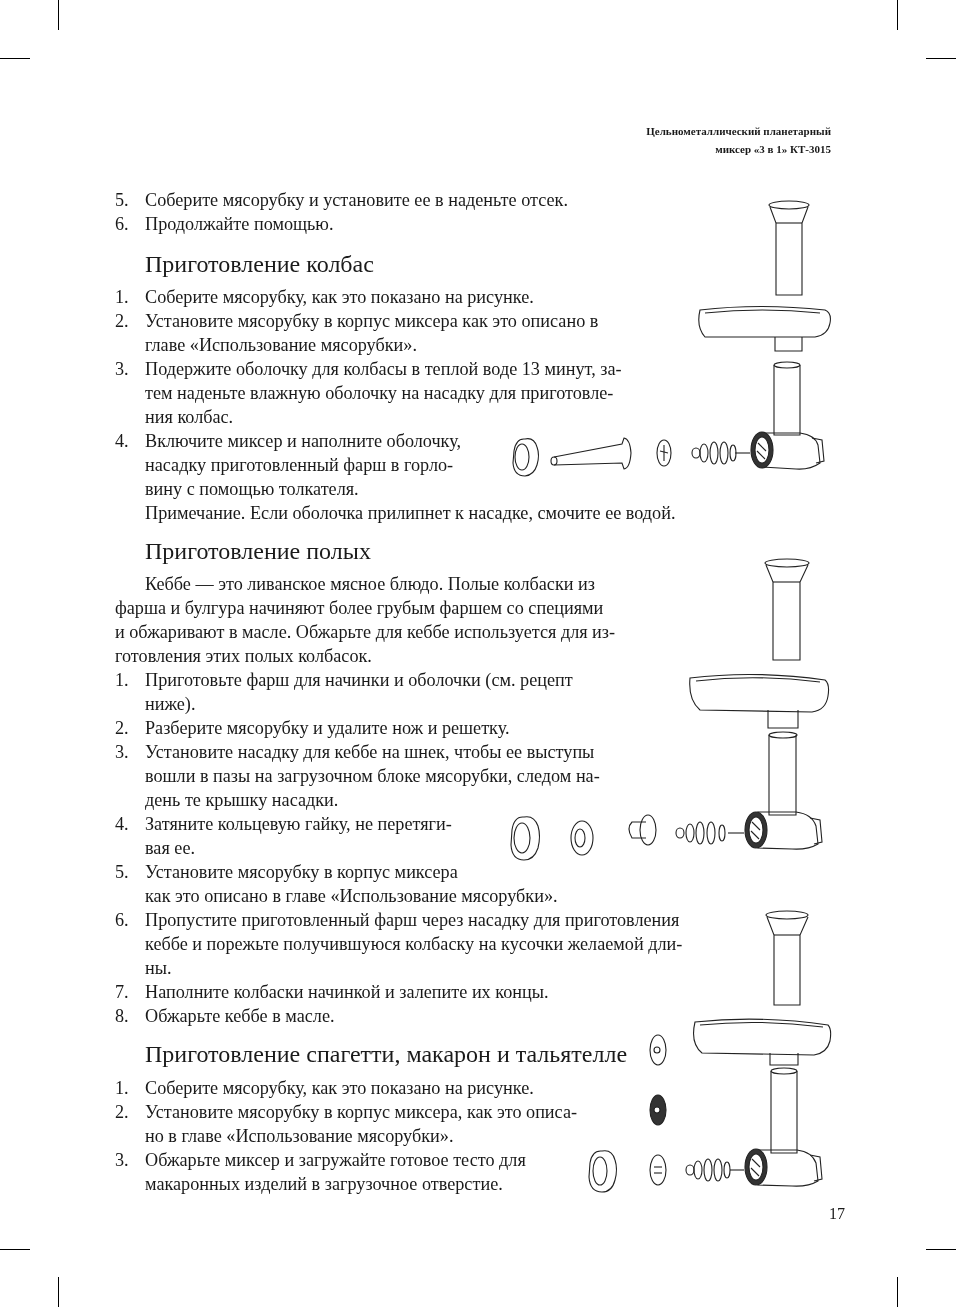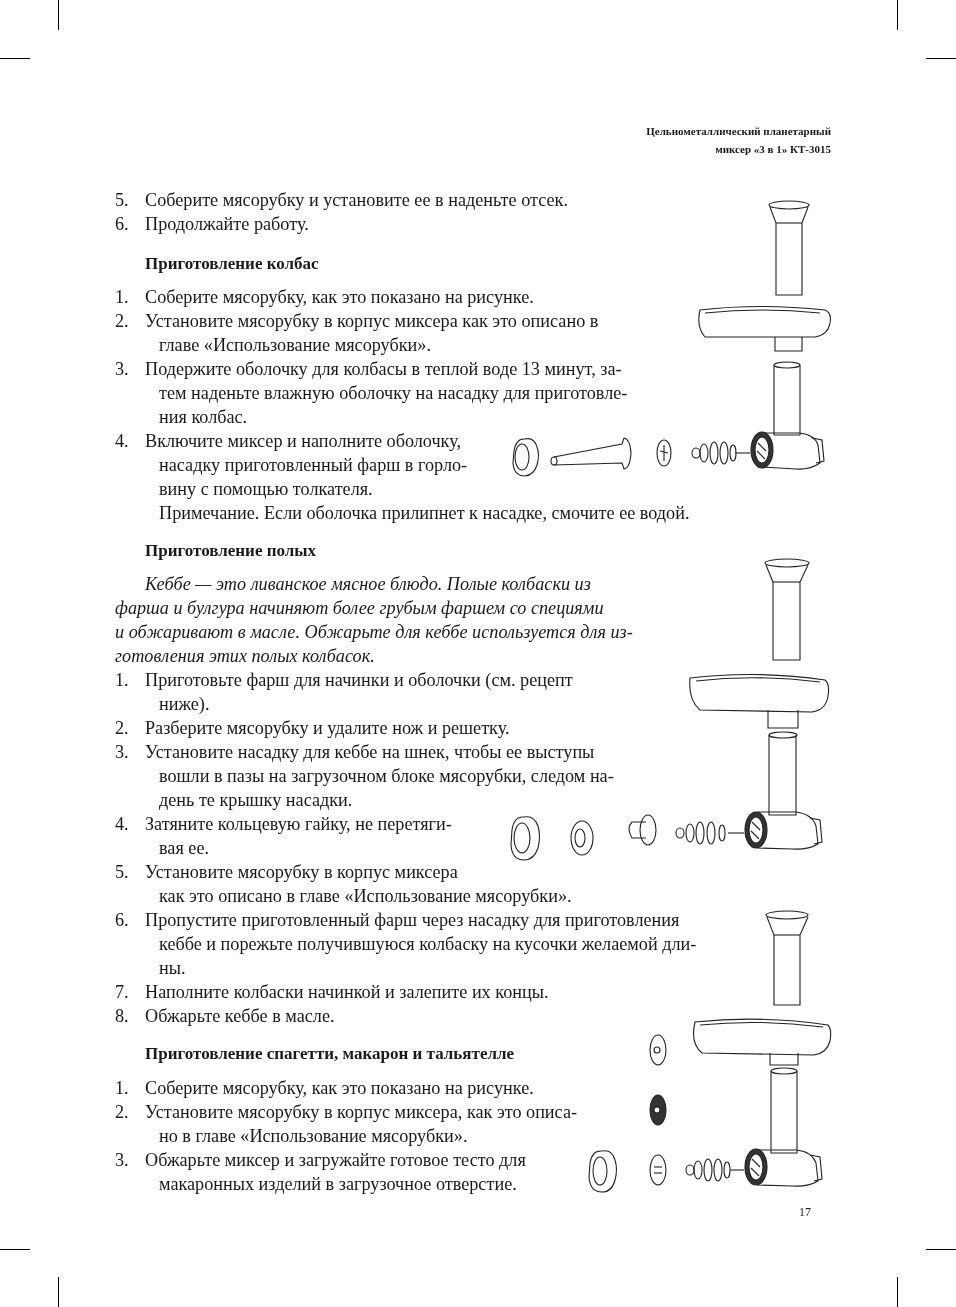--- a/index.html
+++ b/index.html
@@ -7,27 +7,27 @@
          font-family:"Liberation Serif", "DejaVu Serif", serif; color:#1a1a1a; }
   .crop { position:absolute; background:#000; }
   .crop.v { width:1px; height:30px; }
   .crop.h { height:1px; width:30px; }
 
   .header { position:absolute; right:125px; top:122px; text-align:right;
             font-weight:bold; font-size:11px; line-height:18px; }
 
   .line { position:absolute; left:115px; font-size:18.2px; line-height:24px; white-space:nowrap; }
   .line .num { display:inline-block; width:30px; }
-  .line.indent { left:159px;text-align:right; }
-  .line.para { left:115px;font-style:italic; }
+  .line.indent { left:145px;text-align:right; }
+  .line.para { left:115px; }
   .line.para.first { left:145px; }
-  .heading { position:absolute; left:145px; font-size:17px; font-weight:bold; line-height:24px; white-space:nowrap; }
+  .heading { position:absolute; left:145px; font-size:24px; font-weight:normal; line-height:24px; white-space:nowrap; }
   .bold { font-weight:normal; }
 
-  .page-num { position:absolute; left:799px; top:1205px; font-size:12px; }
+  .page-num { position:absolute; left:829px; top:1205px; font-size:16px; }
 
   svg.fig { position:absolute; overflow:visible; }
   svg.fig * { fill:none; stroke:#222; stroke-width:1.1; }
   svg.fig .dark { fill:#333; }
   svg.fig .white { fill:#fff; }
 </style>
 </head>
 <body>
 
 <div class="crop v" style="left:58px;top:0"></div>
@@ -38,21 +38,21 @@
 <div class="crop v" style="left:58px;top:1277px"></div>
 <div class="crop h" style="left:926px;top:1249px"></div>
 <div class="crop v" style="left:897px;top:1277px"></div>
 
 <div class="header">
   <div>Цельнометаллический планетарный</div>
   <div>миксер «3 в 1» КТ-3015</div>
 </div>
 
 <div class="line" style="top:188px"><span class="num">5.</span><span>Соберите мясорубку и установите ее в наденьте отсек.</span></div>
-<div class="line" style="top:212px"><span class="num">6.</span><span>Продолжайте работу.</span></div>
+<div class="line" style="top:212px"><span class="num">6.</span><span>Продолжайте помощью.</span></div>
 
 <div class="heading" style="top:252px">Приготовление колбас</div>
 
 <div class="line" style="top:285px"><span class="num">1.</span><span>Соберите мясорубку, как это показано на рисунке.</span></div>
 <div class="line" style="top:309px"><span class="num">2.</span><span>Установите мясорубку в корпус миксера как это описано в</span></div>
 <div class="line indent" style="top:333px">главе «Использование мясорубки».</div>
 <div class="line" style="top:357px"><span class="num">3.</span><span>Подержите оболочку для колбасы в теплой воде 13 минут, за-</span></div>
 <div class="line indent" style="top:381px">тем наденьте влажную оболочку на насадку для приготовле-</div>
 <div class="line indent" style="top:405px">ния колбас.</div>
 <div class="line" style="top:429px"><span class="num">4.</span><span>Включите миксер и наполните оболочку,</span></div>

